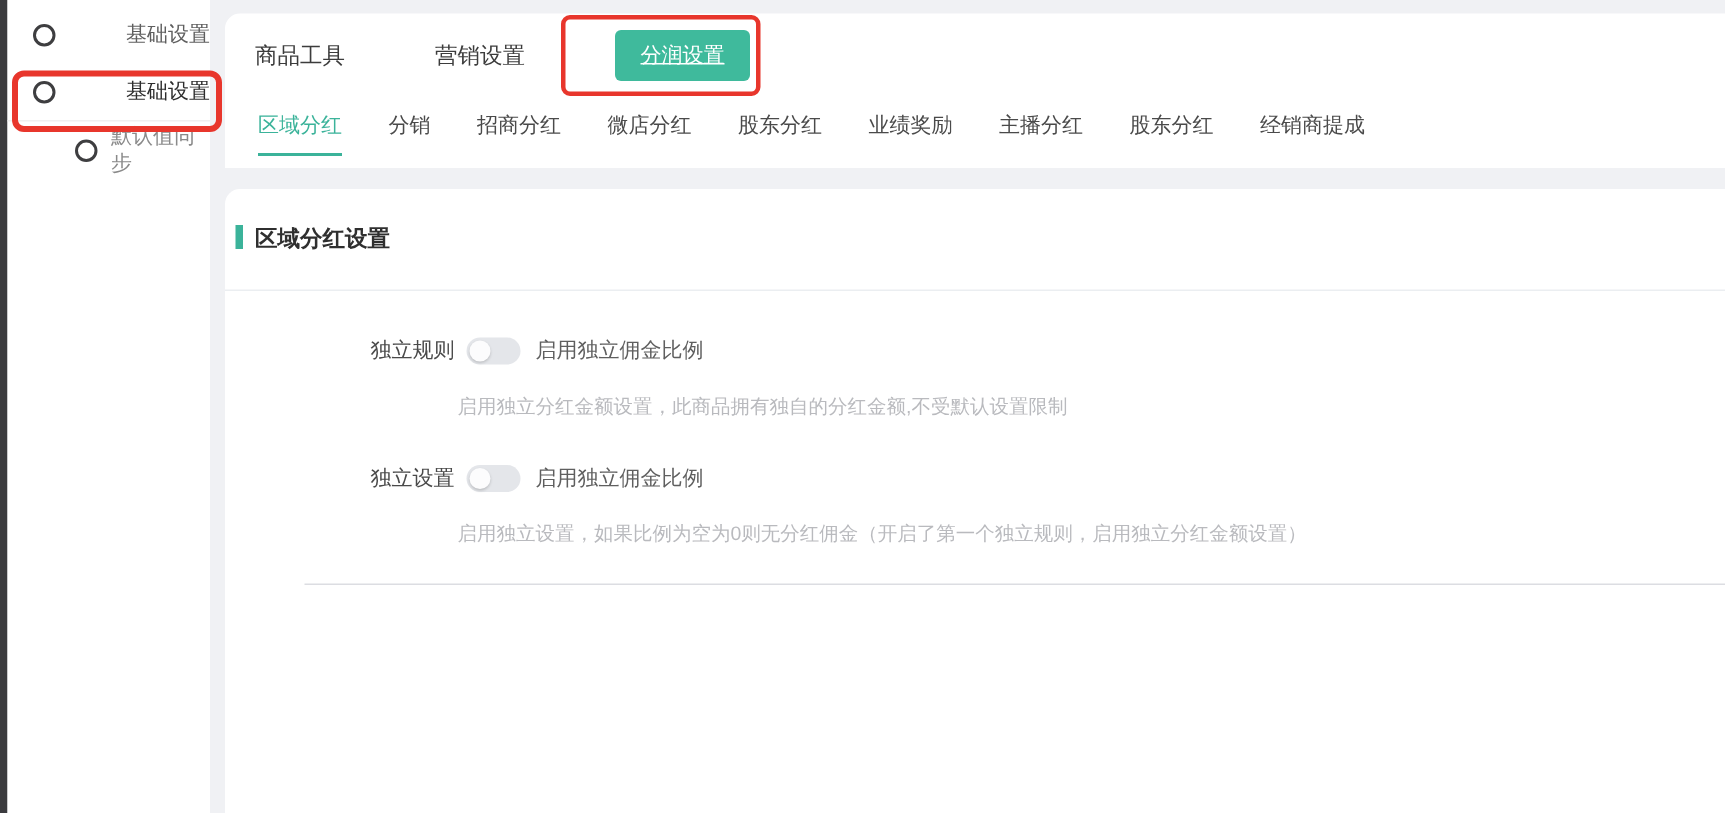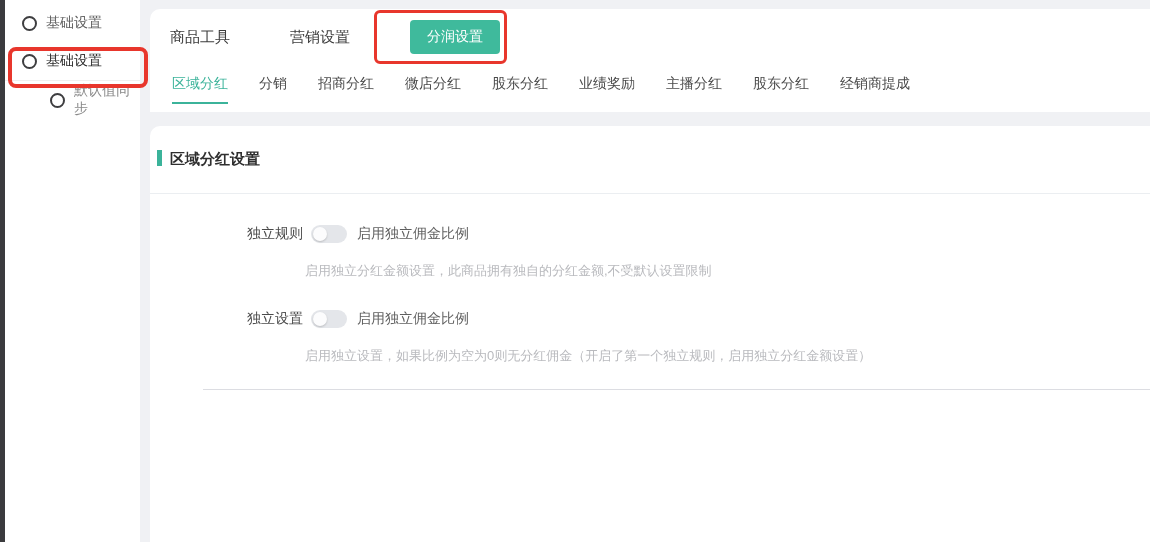--- a/index.html
+++ b/index.html
@@ -4,35 +4,35 @@
 <style>
   html,body{margin:0;padding:0;}
   body{font-family:"Liberation Sans","DejaVu Sans",sans-serif;}
   #screen{position:relative;width:1150px;height:542px;background:#f0f1f4;overflow:hidden;}
 
   
   #edge-strip{position:absolute;left:0;top:0;width:5px;height:100%;background:#3b3b3e;}
 
   
   #sidebar{position:absolute;left:5px;top:0;width:135px;height:100%;background:#ffffff;padding-top:4px;box-sizing:border-box;}
-  .side-item{height:38px;display:flex;align-items:center;padding-left:17px;gap:9px;font-size:14px;color:#5f5f5f;cursor:pointer;}
+  .side-item{height:38px;display:flex;align-items:center;padding-left:17px;gap:9px;font-size:14px;color:#5f5f5f;cursor:pointer;justify-content:space-between;}
   .side-item .circ{width:11px;height:11px;border:2px solid #3e3e40;border-radius:50%;flex:0 0 auto;background:#fff;}
   .side-item.active{color:#2d2d2d;border-bottom:1px solid #f0f0f0;}
   .side-item.dim{color:#8a8a8a;margin-left:28px;}
 
   
   .anno{position:absolute;border:4px solid #e8362c;border-radius:8px;box-sizing:border-box;pointer-events:none;z-index:30;background:transparent;}
   #anno-sidebar{left:8px;top:47px;width:140px;height:41px;}
   #anno-tab{left:374px;top:10px;width:133px;height:54px;border-width:3px;border-radius:6px;}
 
   
   #tab-panel{position:absolute;left:150px;top:9px;width:1000px;height:103px;background:#fff;border-radius:10px 0 0 0;box-sizing:border-box;}
   .top-tabs{display:flex;align-items:center;gap:60px;padding:12px 0 0 20px;height:32px;}
   .top-tab{font-size:15px;color:#3c3c3c;cursor:pointer;white-space:nowrap;}
-  .top-tab.btn-active{background:#3fba9c;color:#ffffff;font-size:14px;padding:8px 17px;border-radius:4px;}
+  .top-tab.btn-active{background:#3fba9c;color:#ffffff;font-size:14px;padding:8px 17px;border-radius:4px;text-decoration:underline;}
   .sub-tabs{display:flex;gap:31px;padding-left:22px;margin-top:22px;}
   .sub-tab{font-size:14px;color:#4a4a4a;cursor:pointer;padding-bottom:9px;white-space:nowrap;}
   .sub-tab.active{color:#3bb39a;border-bottom:2px solid #3bb39a;}
 
   
   #content-panel{position:absolute;left:150px;top:126px;width:1000px;height:472px;background:#fff;border-radius:10px 0 0 0;box-sizing:border-box;}
   .section-header{position:relative;padding:24px 0 0 20px;height:17px;}
   .green-bar{position:absolute;left:7px;top:24px;width:5px;height:16px;background:#3bb39a;}
   .section-title{font-size:15px;font-weight:bold;color:#2f2f2f;}
   .divider1{height:1px;background:#ebeef1;margin-top:26px;}

